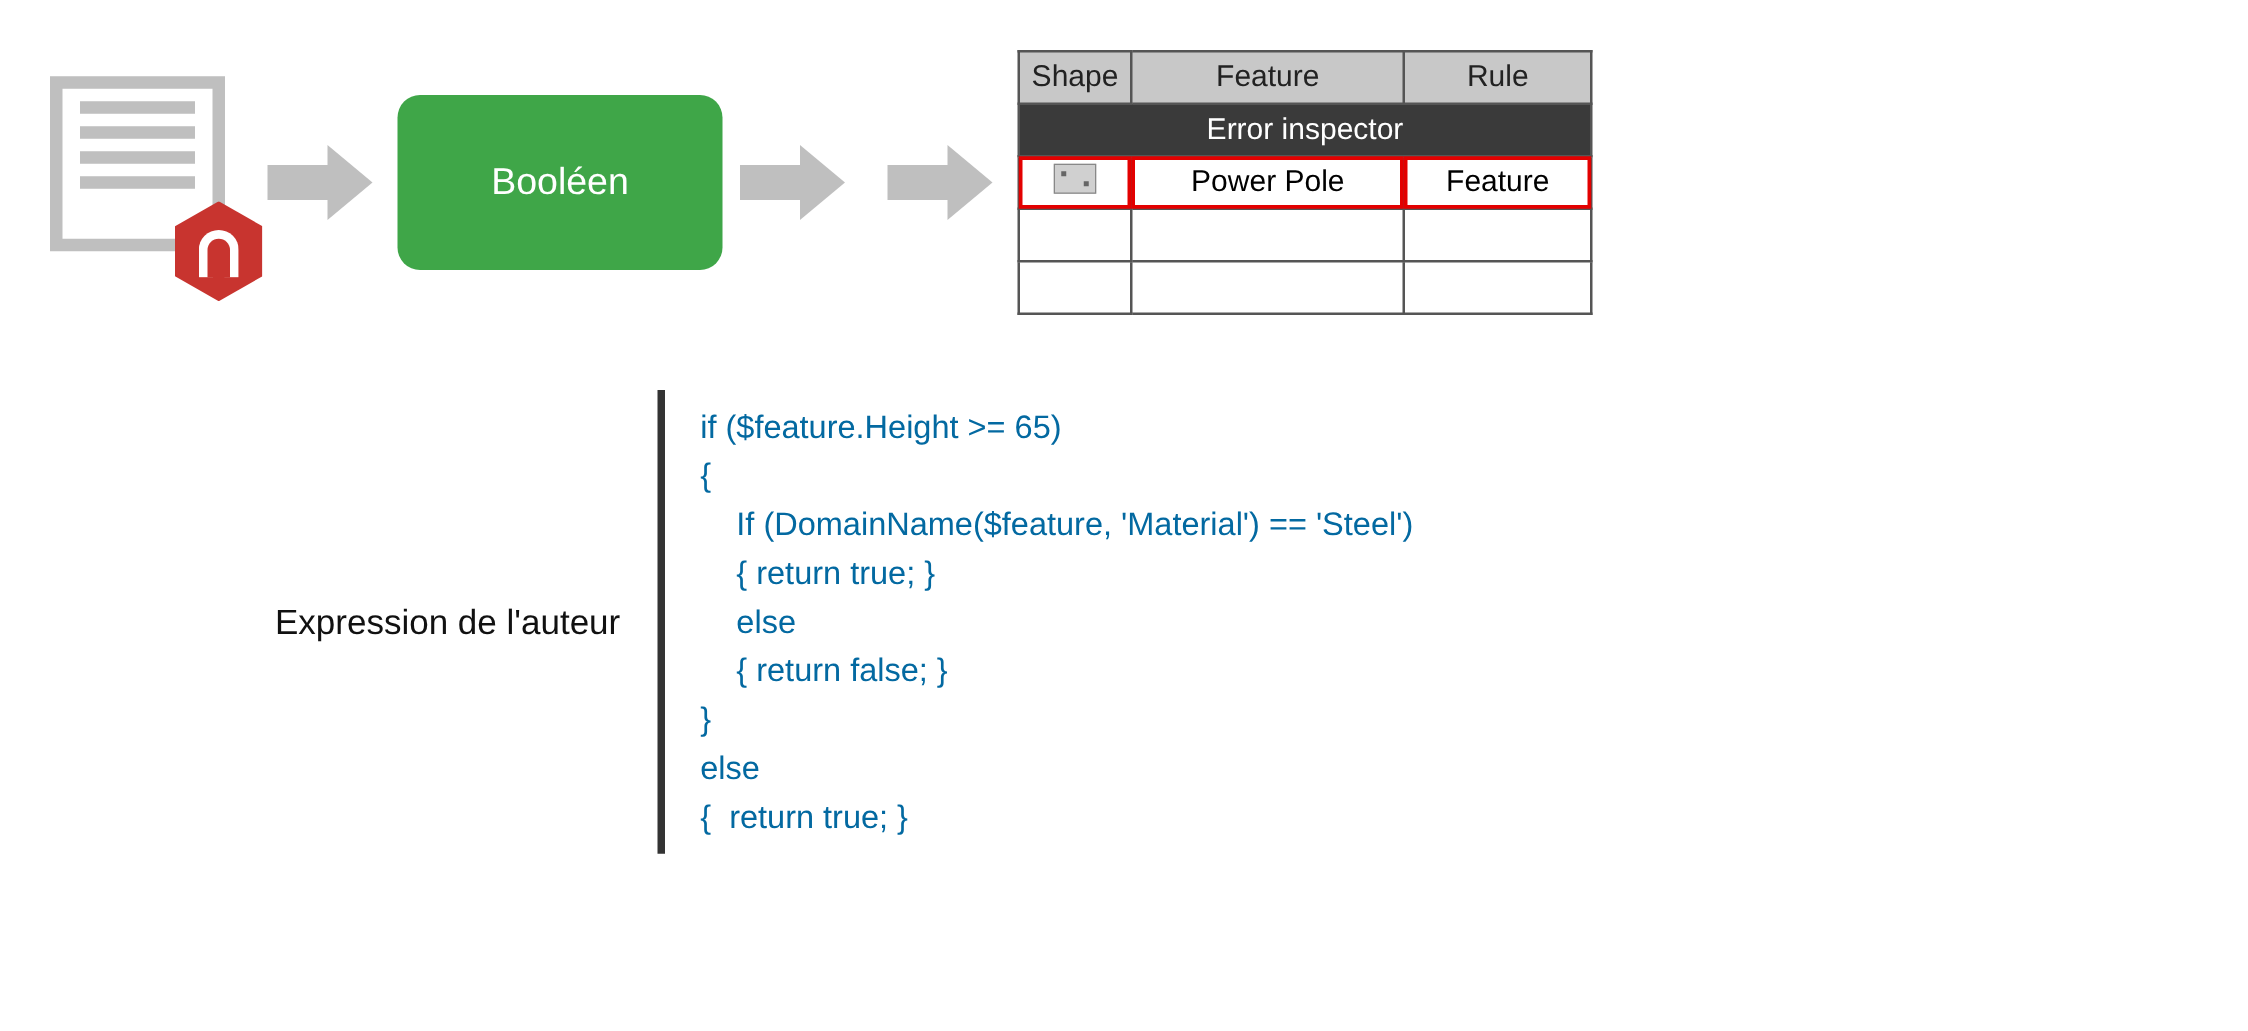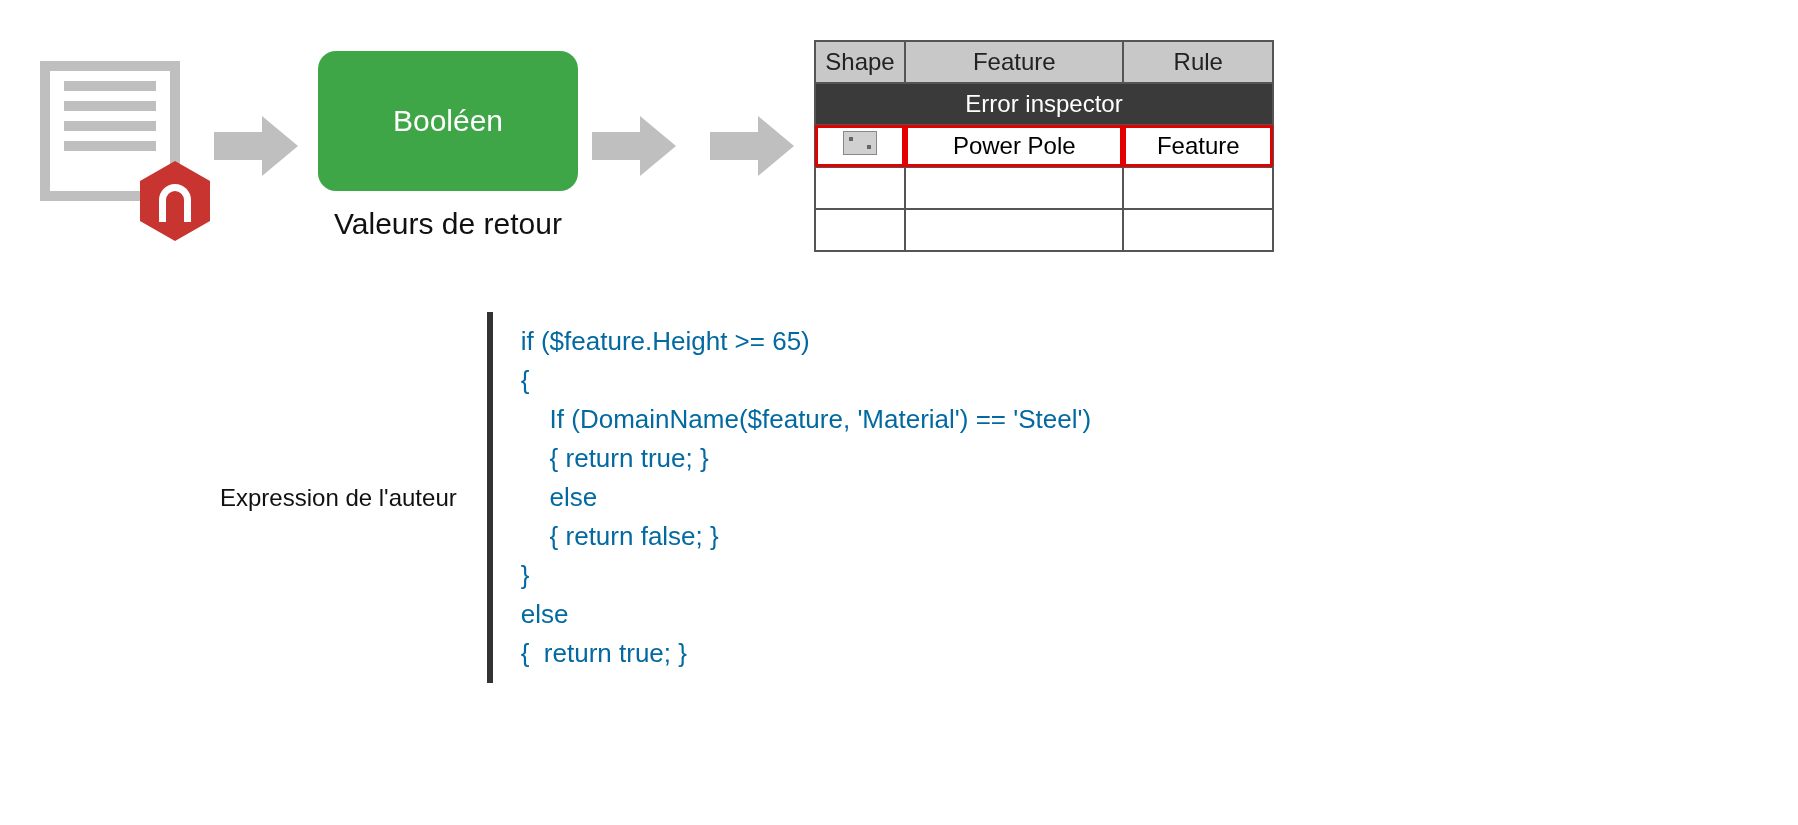--- a/index.html
+++ b/index.html
@@ -171,21 +171,21 @@
   .shape-box::before { left: 5px; top: 5px; }
   .shape-box::after { right: 5px; bottom: 5px; }
   .code-section {
     display: flex;
     align-items: center;
     margin-top: 60px;
     margin-left: 200px;
     gap: 30px;
   }
   .code-label {
-    font-size: 24px;
+    font-size: 28px;
     color: #111;
     white-space: nowrap;
   }
   .code-block {
     border-left: 6px solid #333;
     padding: 10px 0 10px 28px;
     font-size: 26px;
     line-height: 1.5;
     font-family: Arial, sans-serif;
     color: #0369a1;
@@ -209,21 +209,20 @@
       <div class="arch"></div>
     </div>
   </div>
 
   <div class="arrow"></div>
 
   <div class="node-wrap">
     <div class="node node-green">
       <span>Booléen</span>
     </div>
-    <div class="caption">Valeurs de retour</div>
   </div>
 
   <div class="arrow"></div>
 
 
   <div class="arrow"></div>
 
   <table class="error-table">
     <tbody>
         <tr>

